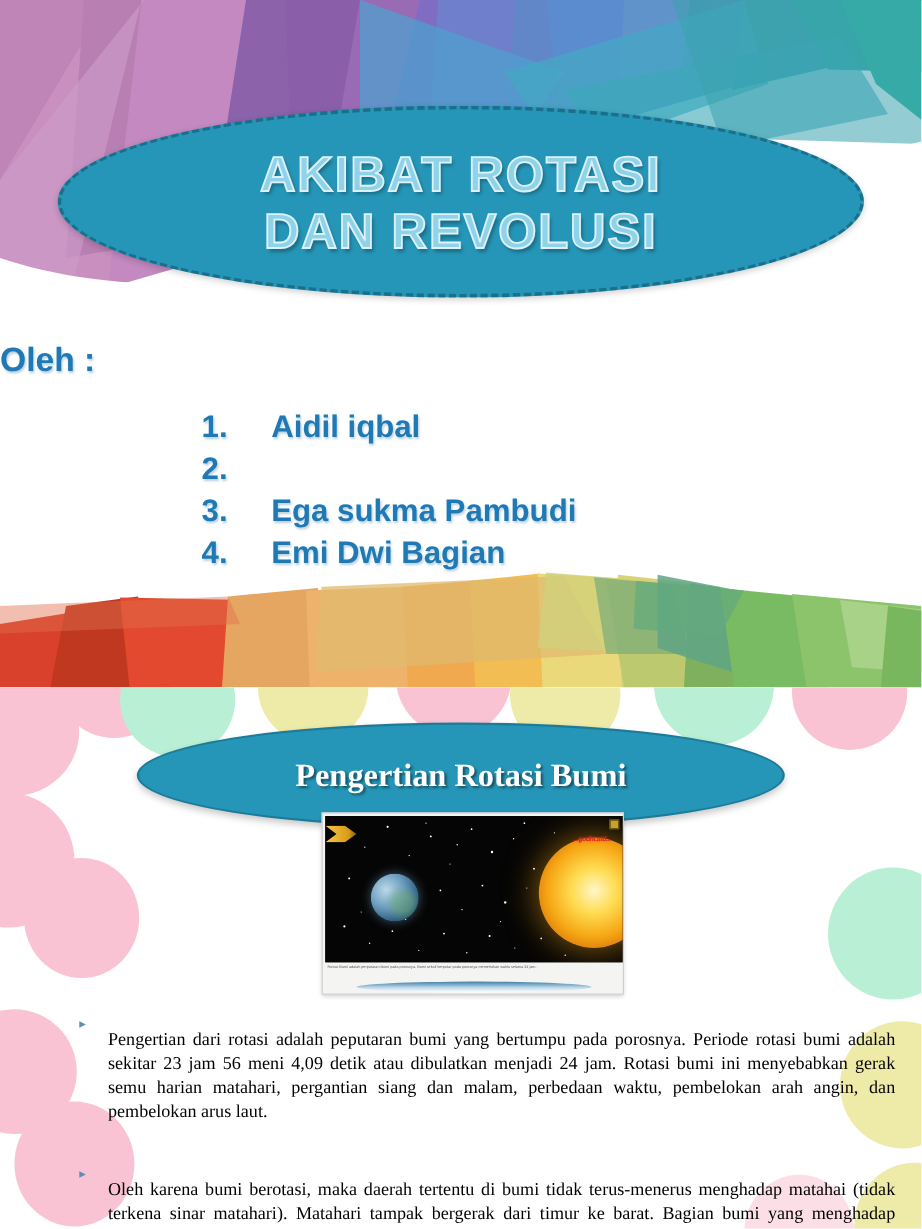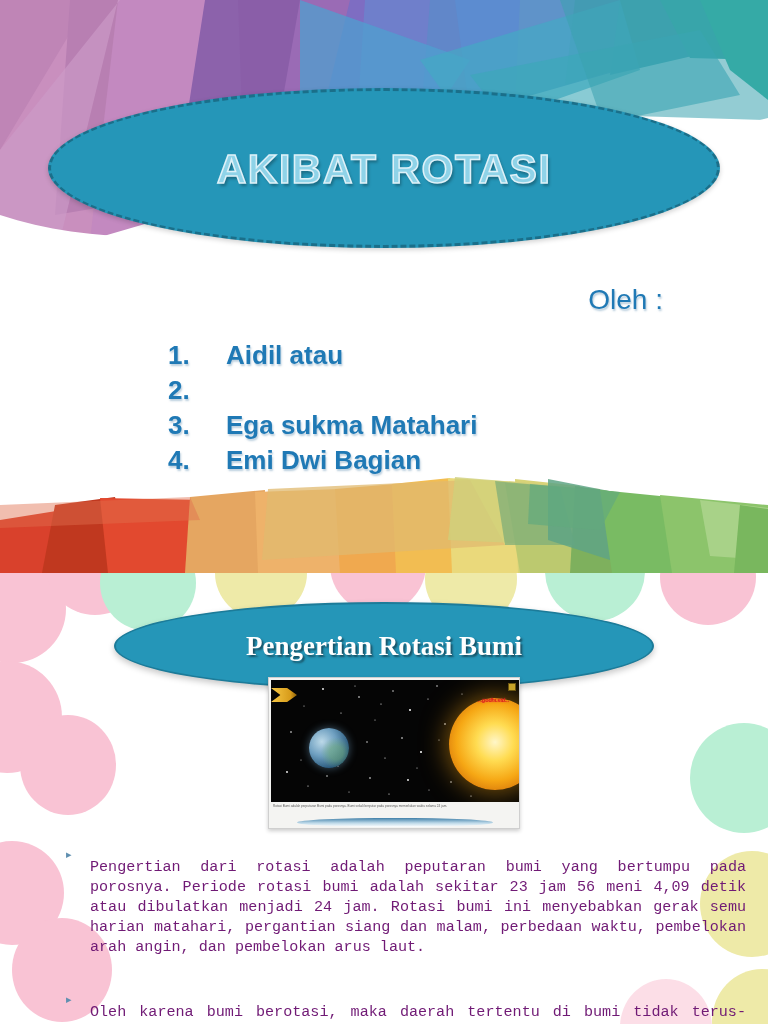--- a/index.html
+++ b/index.html
@@ -67,23 +67,23 @@
     text-shadow: 2px 3px 3px rgba(0,0,0,0.28);
     line-height: 1.08;
     white-space: nowrap;
   }
 
   .oleh-label {
     position: absolute;
     left: 0;
     top: 284px;
     width: 663px;
-    text-align: right;
+    text-align: left;
     font-size: 28px;
-    font-weight: normal;
+    font-weight: bold;
     color: #1f79b5;
     text-shadow: 1px 2px 2px rgba(120,160,190,0.55);
   }
 
   .author-list {
     position: absolute;
     left: 168px;
     top: 340px;
     width: 480px;
     margin: 0;
@@ -259,24 +259,24 @@
   .body-bullet {
     flex: none;
     width: 24px;
     padding-top: 6px;
     font-size: 11px;
     color: #5f8fb0;
     line-height: 1;
   }
   .body-para {
     flex: 1;
-    font-family: Liberation Mono, monospace;
+    font-family: Liberation Serif, serif;
     font-size: 15.1px;
     line-height: 1.32;
-    color: #701a75;
+    color: #000000;
     text-align: justify;
   }
 </style>
 </head>
 <body>
 
 <section id="slide-one">
 
   <svg class="facet-layer" viewBox="0 0 768 573" preserveAspectRatio="none">
     <rect x="0" y="0" width="768" height="573" fill="#ffffff"></rect>
@@ -326,35 +326,36 @@
     <polygon points="660,495 768,505 768,573 672,573" fill="#8cc46b"></polygon>
     <polygon points="700,500 768,508 768,560 710,556" fill="#a8d288"></polygon>
     <polygon points="740,505 768,509 768,573 734,573" fill="#79b75e"></polygon>
     <polygon points="530,484 620,492 600,530 528,524" fill="#63a97e" opacity="0.7"></polygon>
     <polygon points="0,505 190,497 200,520 0,528" fill="#e06e4d" opacity="0.45"></polygon>
   </svg>
 
   <div class="title-ellipse"></div>
   <div class="title-text">
     <div class="title-line">AKIBAT ROTASI</div>
+    <div class="title-line">DAN REVOLUSI</div>
   </div>
 
   <div class="oleh-label">Oleh :</div>
 
   <ul class="author-list">
     <li class="author-row">
       <span class="author-num">1.</span>
-      <span class="author-name">Aidil atau</span>
+      <span class="author-name">Aidil iqbal</span>
     </li>
     <li class="author-row">
       <span class="author-num">2.</span>
     </li>
     <li class="author-row">
       <span class="author-num">3.</span>
-      <span class="author-name">Ega sukma Matahari</span>
+      <span class="author-name">Ega sukma Pambudi</span>
     </li>
     <li class="author-row">
       <span class="author-num">4.</span>
       <span class="author-name">Emi Dwi Bagian</span>
     </li>
   </ul>
 </section>
 
 <section id="slide-two">
 

